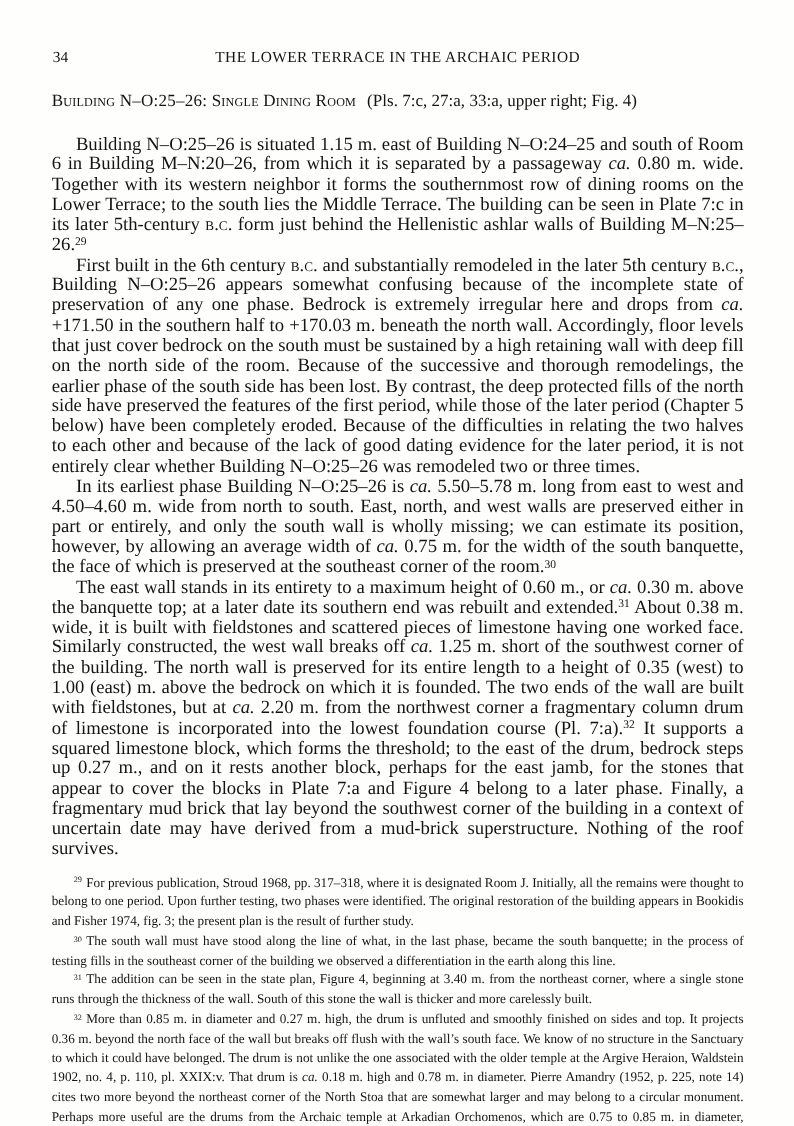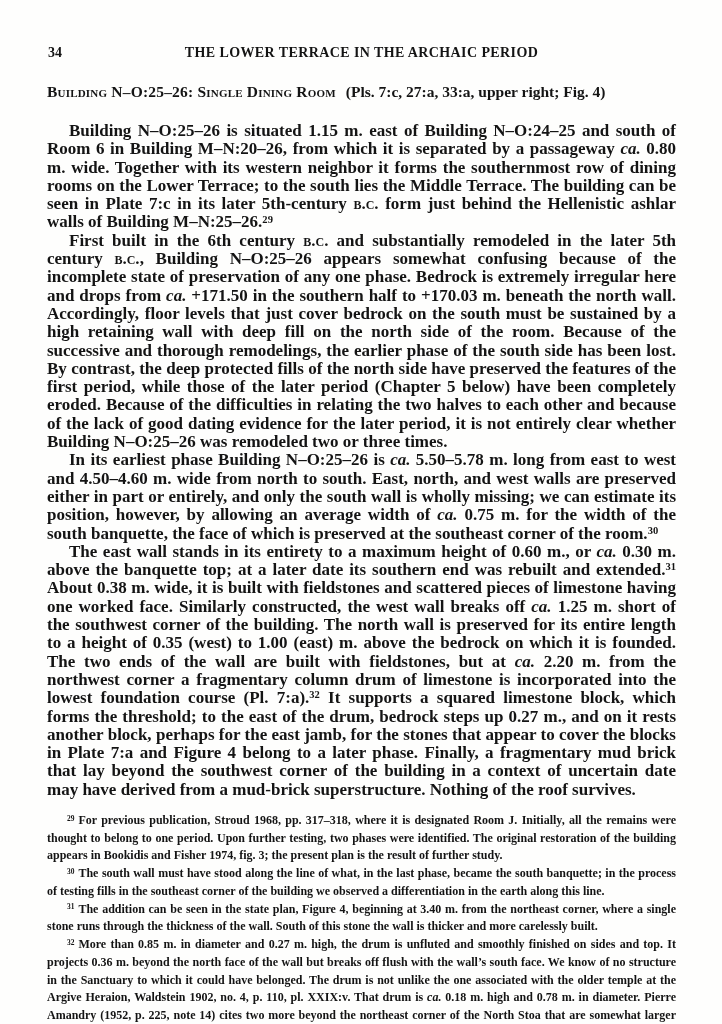--- a/index.html
+++ b/index.html
@@ -10,21 +10,20 @@
   .page {
     position: relative;
     width: 722px;
     height: 1024px;
     box-sizing: border-box;
     background: #fefefd;
     color: #141414;
     font-family: "Liberation Serif", "DejaVu Serif", serif;
     padding: 44px 46px 2px 47px;
     overflow: hidden;
-    font-weight: bold;
   }
   .runhead {
     position: relative;
     height: 18px;
     font-size: 14px;
     line-height: 18px;
   }
   .page-number {
     position: absolute;
     left: 1px;

